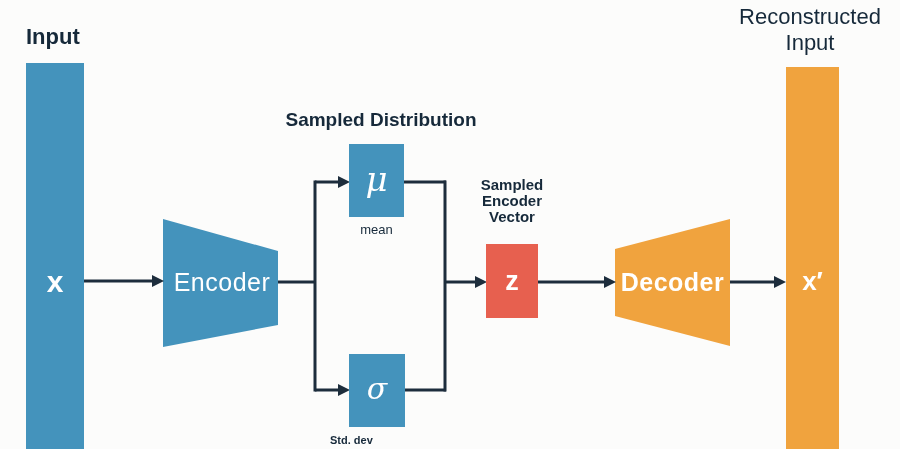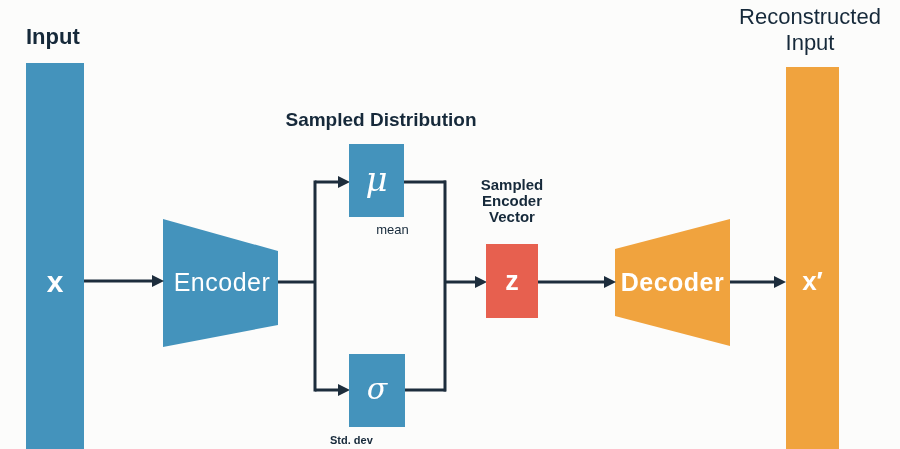--- a/index.html
+++ b/index.html
@@ -32,21 +32,21 @@
 
   .input-caption{left:26px;top:24px;font-size:22px;font-weight:600;}
   .recon-caption{left:725px;top:4px;width:170px;text-align:center;
     font-size:22px;font-weight:400;line-height:26px;}
   .recon-caption span{display:block;}
   .latent-title{left:280px;top:109px;width:202px;text-align:center;
     font-size:19px;font-weight:600;}
   .sampled-caption{left:462px;top:177px;width:100px;text-align:center;
     font-size:15px;font-weight:600;line-height:16px;}
   .sampled-caption span{display:block;}
-  .mean-caption{left:365px;top:222px;width:55px;text-align:center;
+  .mean-caption{left:349px;top:222px;width:55px;text-align:center;
     font-size:13px;font-weight:400;}
   .stddev-caption{left:330px;top:434px;width:94px;text-align:left;
     font-size:11px;font-weight:600;}
 
   .x-label{left:26px;top:262px;width:58px;height:40px;font-size:30px;font-weight:700;}
   .xprime-label{left:786px;top:261px;width:53px;height:40px;font-size:26px;font-weight:600;}
   .encoder-label{left:163px;top:264px;width:118px;height:36px;font-size:25px;font-weight:500;letter-spacing:.5px;}
   .decoder-label{left:615px;top:264px;width:115px;height:36px;font-size:25px;font-weight:700;letter-spacing:.5px;}
   .mu-symbol{left:349px;top:142px;width:55px;height:73px;
     font-family:"DejaVu Serif",serif;font-style:italic;font-size:34px;}

